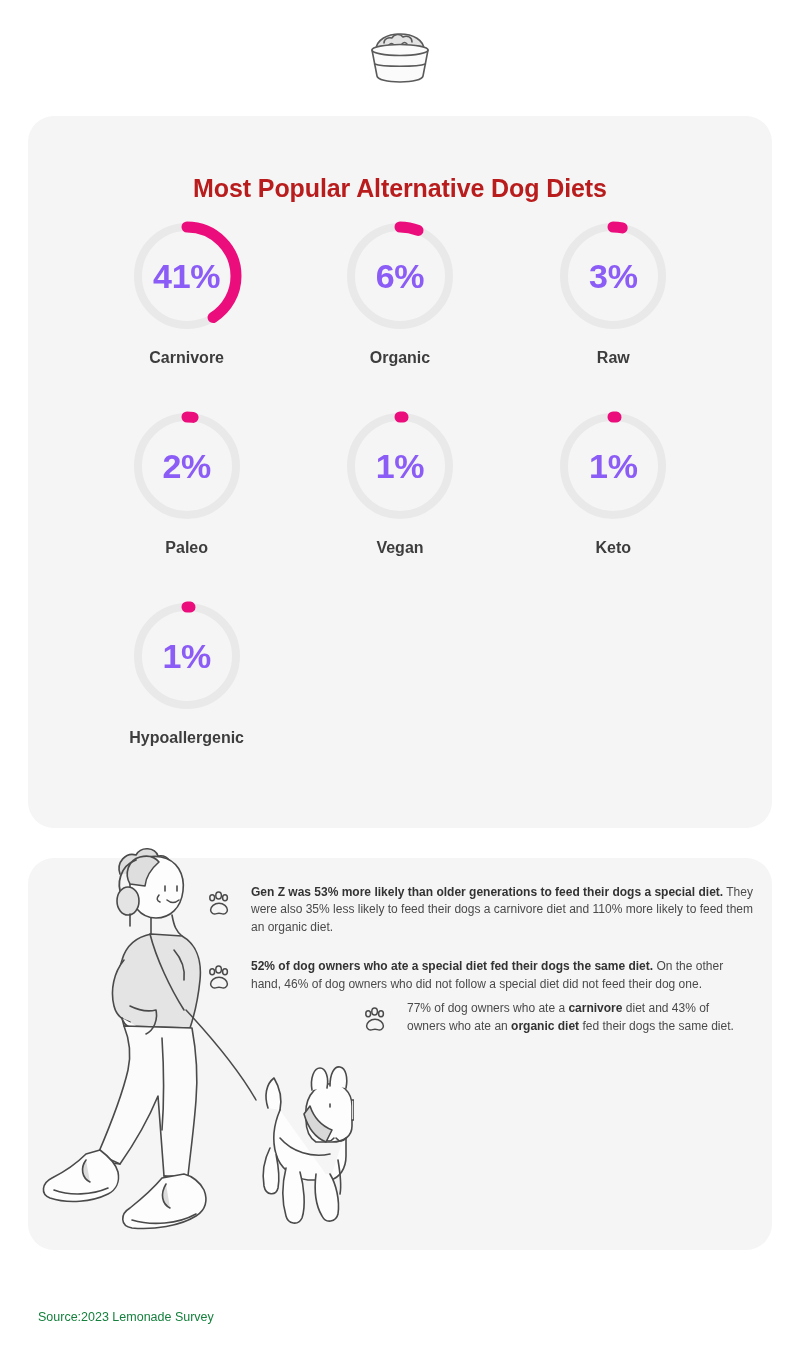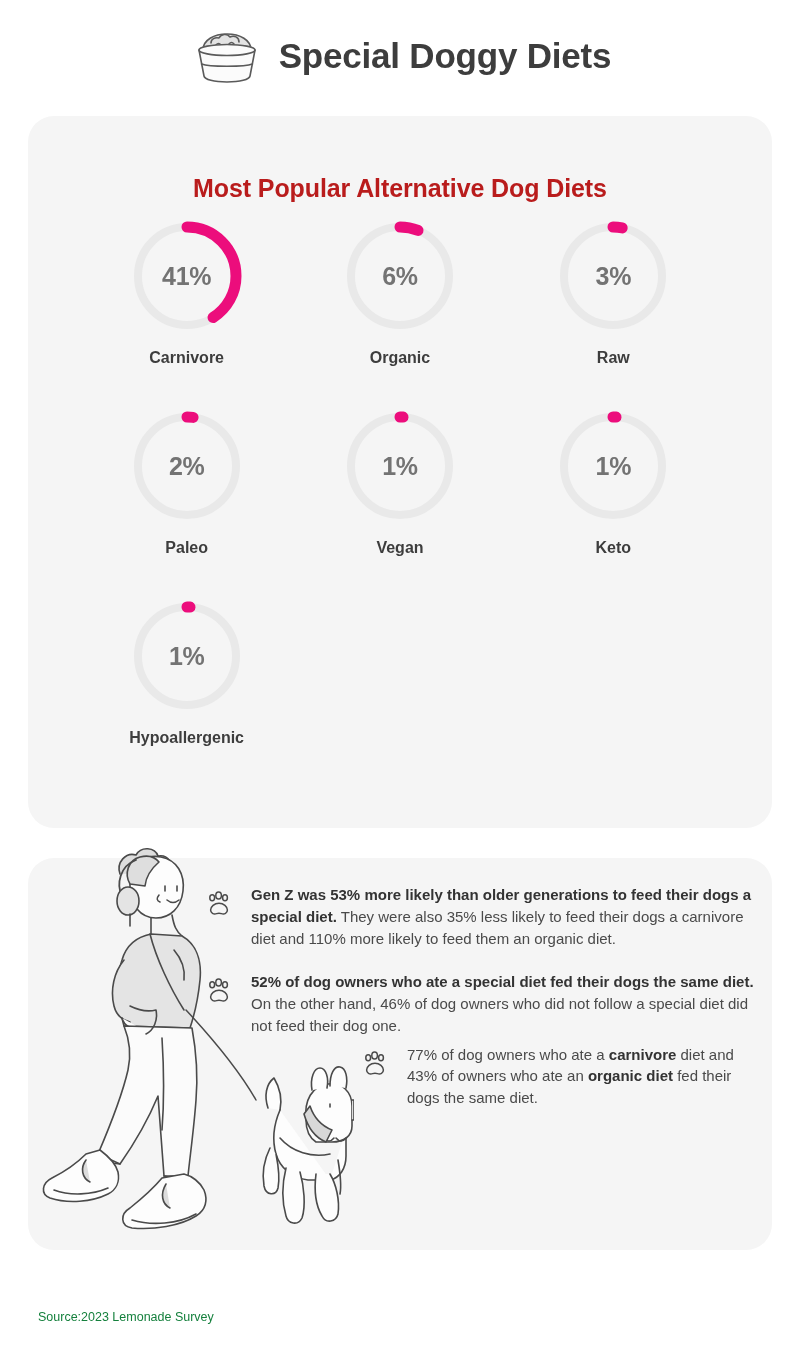--- a/index.html
+++ b/index.html
@@ -37,38 +37,38 @@
   
   .donut-grid {
     position: absolute; left: 52px; top: 102px; width: 640px;
     display: grid; grid-template-columns: repeat(3, 1fr); row-gap: 41px;
   }
   .donut-cell { display: flex; flex-direction: column; align-items: center; }
   .donut-wrap { position: relative; width: 116px; height: 116px; }
   .donut-wrap svg { display: block; width: 116px; height: 116px; transform: rotate(-90deg); }
   .donut-value {
     position: absolute; inset: 0; display: flex; align-items: center; justify-content: center;
-    font-size: 25px; font-weight: bold; color: #737373; letter-spacing: -0.3px;
+    font-size: 34px; font-weight: bold; color: #8b5cf6; letter-spacing: -0.3px;
   }
   .donut-label {
     margin-top: 15px; font-size: 16px; font-weight: bold; color: #3d3d3d; text-align: center;
   }
 
   
   .insights {
     position: absolute; left: 176px; top: 26px; width: 552px;
     display: flex; flex-direction: column;
   }
   .insight { display: flex; align-items: flex-start; gap: 17px; }
   .insight:nth-child(1) { margin-bottom: 22px; }
   .insight:nth-child(2) { margin-bottom: 7px; }
   .insight:nth-child(3) { margin-left: 156px; }
   .paw-icon { flex: 0 0 auto; width: 30px; height: 30px; margin-top: 5px; }
   .insight-text {
-    font-size: 15px; line-height: 1.45; color: #4a4a4a;
+    font-size: 12px; line-height: 1.45; color: #4a4a4a;
   }
   .insight-text b { font-weight: bold; color: #333333; }
   .insight:nth-child(3) .insight-text { width: 340px; }
 
   
   .illustration {
     position: absolute; left: 24px; top: 838px; width: 330px; height: 412px;
   }
   .illustration svg { display: block; width: 330px; height: 412px; }
 
@@ -94,21 +94,20 @@
           <path d="M14 22 C14 12 25 6 38 6 C51 6 62 12 62 22" fill="#e3e3e3"></path>
           <path d="M22 15 C22 11 26 9 30 10 C32 6 38 5 41 9 C45 7 50 9 50 14"></path>
           <path d="M27 17 q2.5 -3 5 0"></path>
           <path d="M40 16 q2.5 -3 5 0"></path>
           <path d="M10 22 L66 22 L61 48 C60.4 51.6 51 54 38 54 C25 54 15.6 51.6 15 48 Z" fill="#fbfbfb"></path>
           <ellipse cx="38" cy="22" rx="28" ry="5.5" fill="#fbfbfb"></ellipse>
           <path d="M12.6 36 C20 39 56 39 63.4 36"></path>
         </g>
       </svg>
     </span>
-    <div class="header-title">Special Doggy Diets</div>
   </div>
 
   <div class="card" id="chart-card">
     <div class="chart-title">Most Popular Alternative Dog Diets</div>
     <div class="donut-grid" id="donut-grid">
         <div class="donut-cell">
           <div class="donut-wrap">
             <svg viewBox="0 0 116 116">
               <circle cx="58" cy="58" r="49" fill="none" stroke="#e9e9e9" stroke-width="8"></circle>
               <circle cx="58" cy="58" r="49" fill="none" stroke="#ec0d7c" stroke-width="11" stroke-linecap="round" stroke-dasharray="126.23 181.65"></circle>

